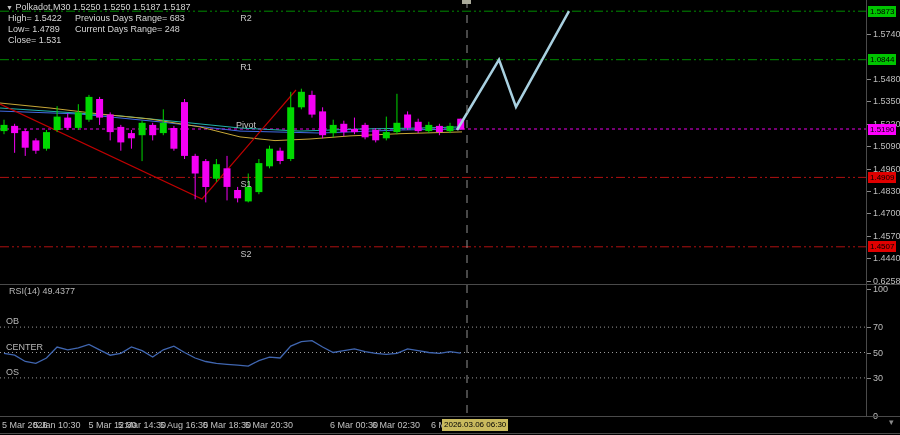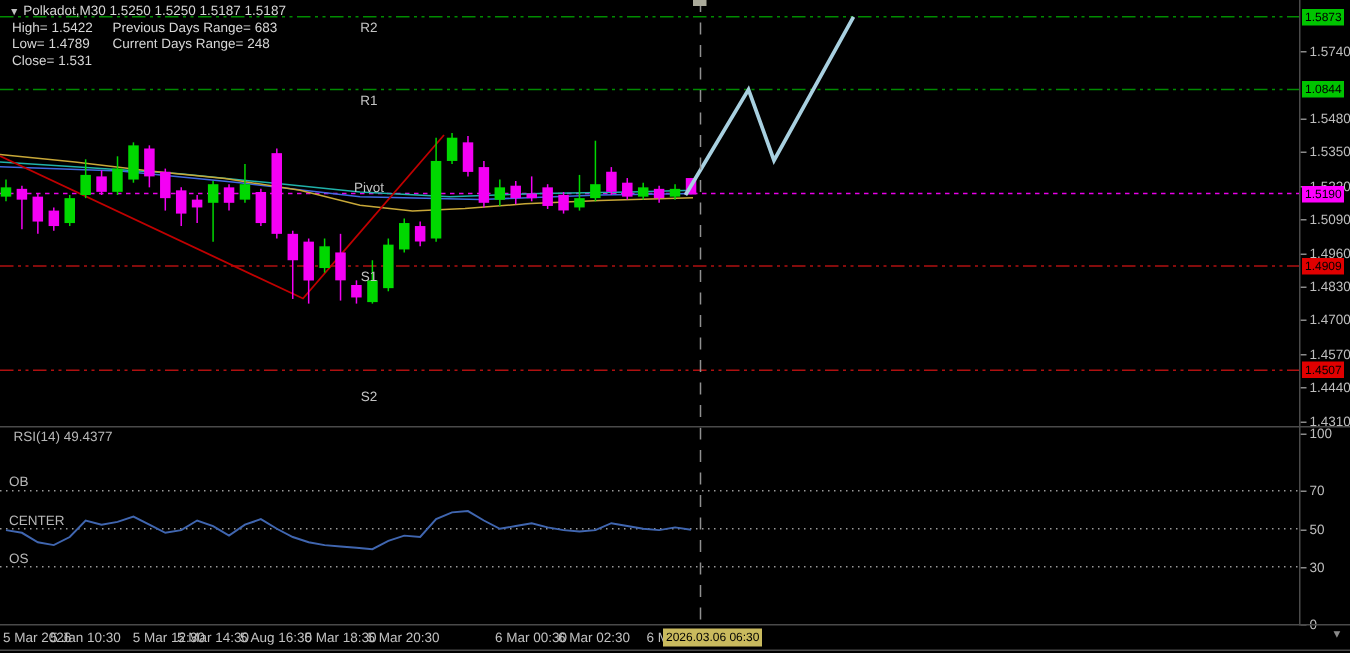--- a/index.html
+++ b/index.html
@@ -226,21 +226,21 @@
     <div class="hdr" style="left:8px;top:24px;">Low= 1.4789</div>
     <div class="hdr" style="left:75px;top:24px;">Current Days Range= 248</div>
     <div class="hdr" style="left:8px;top:35px;">Close= 1.531</div>
   </div>
 
   <div id="level-labels">
       <div class="lvl-label" style="top: 13px;">R2</div>
       <div class="lvl-label" style="top: 62px;">R1</div>
       <div class="lvl-label" style="top: 120px;">Pivot</div>
       <div class="lvl-label" style="top: 179px;">S1</div>
-      <div class="lvl-label" style="top: 259px;">S2</div>
+      <div class="lvl-label" style="top: 249px;">S2</div>
     </div>
 
   <div class="hline" style="top:284px;"></div>
   <div class="hline" style="top:416px;"></div>
   <div class="hline" style="top:433px;"></div>
   <div id="vsep"></div>
 
   <svg id="rsi-svg" width="866" height="131" viewBox="0 0 866 131" style="top:285px;">
       <line x1="0" y1="42.1" x2="866" y2="42.1" stroke="#9a9a9a" stroke-width="1" stroke-dasharray="1 3"></line>
       <line x1="0" y1="67.5" x2="866" y2="67.5" stroke="#9a9a9a" stroke-width="1" stroke-dasharray="1 3"></line>
@@ -270,21 +270,21 @@
       <div class="axis-label" style="left: 873px; top: 164px;">1.4960</div>
       <div class="tickmark" style="top: 191px;"></div>
       <div class="axis-label" style="left: 873px; top: 186px;">1.4830</div>
       <div class="tickmark" style="top: 213px;"></div>
       <div class="axis-label" style="left: 873px; top: 208px;">1.4700</div>
       <div class="tickmark" style="top: 236px;"></div>
       <div class="axis-label" style="left: 873px; top: 231px;">1.4570</div>
       <div class="tickmark" style="top: 258px;"></div>
       <div class="axis-label" style="left: 873px; top: 253px;">1.4440</div>
       <div class="tickmark" style="top: 281px;"></div>
-      <div class="axis-label" style="left: 873px; top: 276px;">1.4310</div>
+      <div class="axis-label" style="left: 873px; top: 276px;">0.6258</div>
       <div class="badge" style="top: 6px; background: rgb(0, 196, 0);">1.5873</div>
       <div class="badge" style="top: 54px; background: rgb(0, 196, 0);">1.0844</div>
       <div class="badge" style="top: 124px; background: rgb(255, 0, 255);">1.5190</div>
       <div class="badge" style="top: 172px; background: rgb(224, 0, 0);">1.4909</div>
       <div class="badge" style="top: 241px; background: rgb(224, 0, 0);">1.4507</div>
       <div class="tickmark" style="top: 289px;"></div>
       <div class="axis-label" style="left: 873px; top: 284px;">100</div>
       <div class="tickmark" style="top: 327px;"></div>
       <div class="axis-label" style="left: 873px; top: 322px;">70</div>
       <div class="tickmark" style="top: 353px;"></div>

